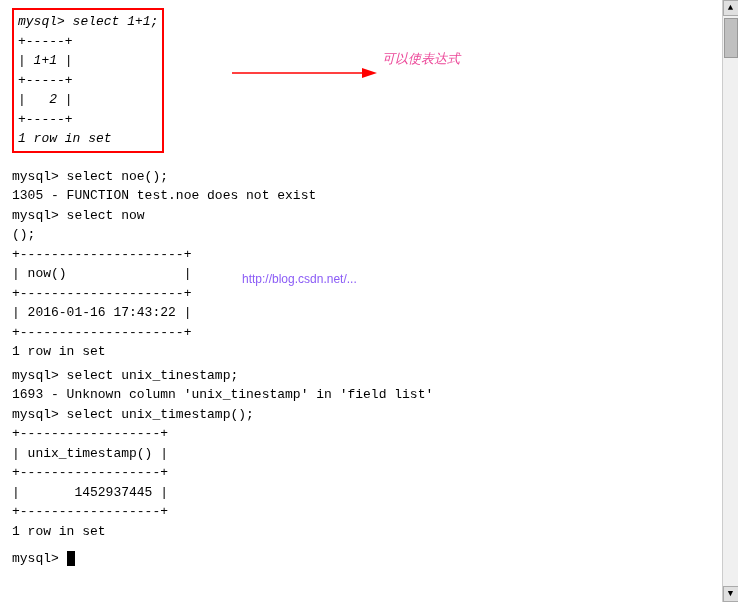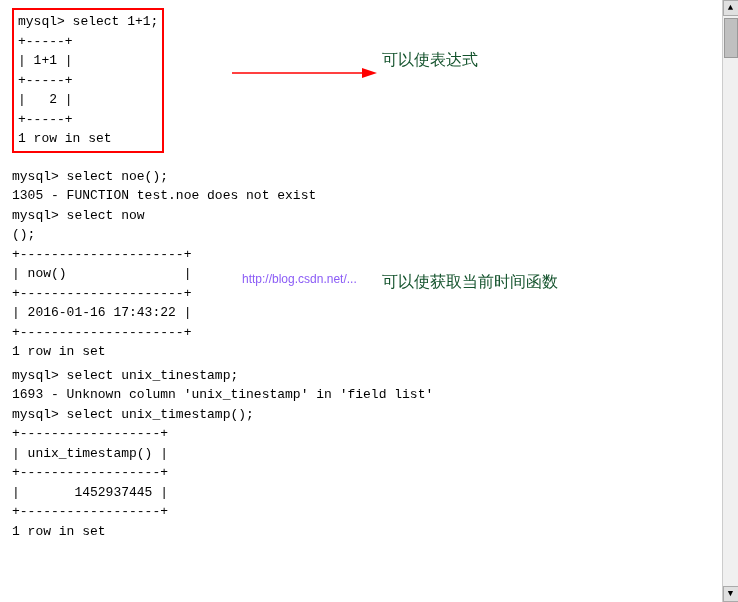--- a/index.html
+++ b/index.html
@@ -69,42 +69,42 @@
 
     .highlighted-box {
       border: 2px solid red;
       display: inline-block;
       padding: 2px 4px;
       margin-bottom: 4px;
       background: #fff;
     }
 
     .annotation-text {
-      color: #14532d;
+      color: #ec4899;
       font-family: SimSun, serif;
-      font-size: 16px;
+      font-size: 13px;
     }
 
     .watermark {
       color: #8b5cf6;
       font-size: 12px;
       font-family: Arial, sans-serif;
     }
 
     .section {
       margin-bottom: 4px;
       position: relative;
     }
   </style>
 </head>
 <body>
 
 <div class="main-content">
 
-  <div class="section" style="margin-bottom: 10px; position: relative;">
+  <div class="section" style="margin-bottom: 10px; position: relative; font-style: italic;">
     <div class="highlighted-box">
       <pre>mysql&gt; select 1+1;
 +-----+
 | 1+1 |
 +-----+
 |   2 |
 +-----+
 1 row in set</pre>
     </div>
 
@@ -122,35 +122,37 @@
 <span>mysql&gt; select now</span>
 <span>();</span>
 +---------------------+
 | now()               |
 +---------------------+
 | 2016-01-16 17:43:22 |
 +---------------------+
 <span>1 row in set</span></pre>
 
     <span class="watermark" style="position:absolute; top: 105px; left: 230px;">http://blog.csdn.net/...</span>
-    <span class="annotation-text" style="position:absolute; top: 105px; left: 370px;">可以使获取当前时间函数</span>
   </div>
 
   <div class="section" style="margin-bottom: 4px;">
     <pre><span>mysql&gt; select unix_tinestamp;</span>
 <span>1693 - Unknown column 'unix_tinestamp' in 'field list'</span>
 <span>mysql&gt; select unix_timestamp();</span>
 +------------------+
 | unix_timestamp() |
 +------------------+
 |       1452937445 |
 +------------------+
 <span>1 row in set</span></pre>
   </div>
 
+  <div class="section" style="margin-top: 8px;">
+    <pre><span>mysql&gt; <span style="border-left: 8px solid black; animation: blink 1s step-end infinite;">​</span></span></pre>
+  </div>
 
 </div>
 
 <div class="scrollbar">
   <div class="scrollbar-arrow">▲</div>
   <div class="scrollbar-track">
     <div class="scrollbar-thumb"></div>
   </div>
   <div class="scrollbar-arrow">▼</div>
 </div>

